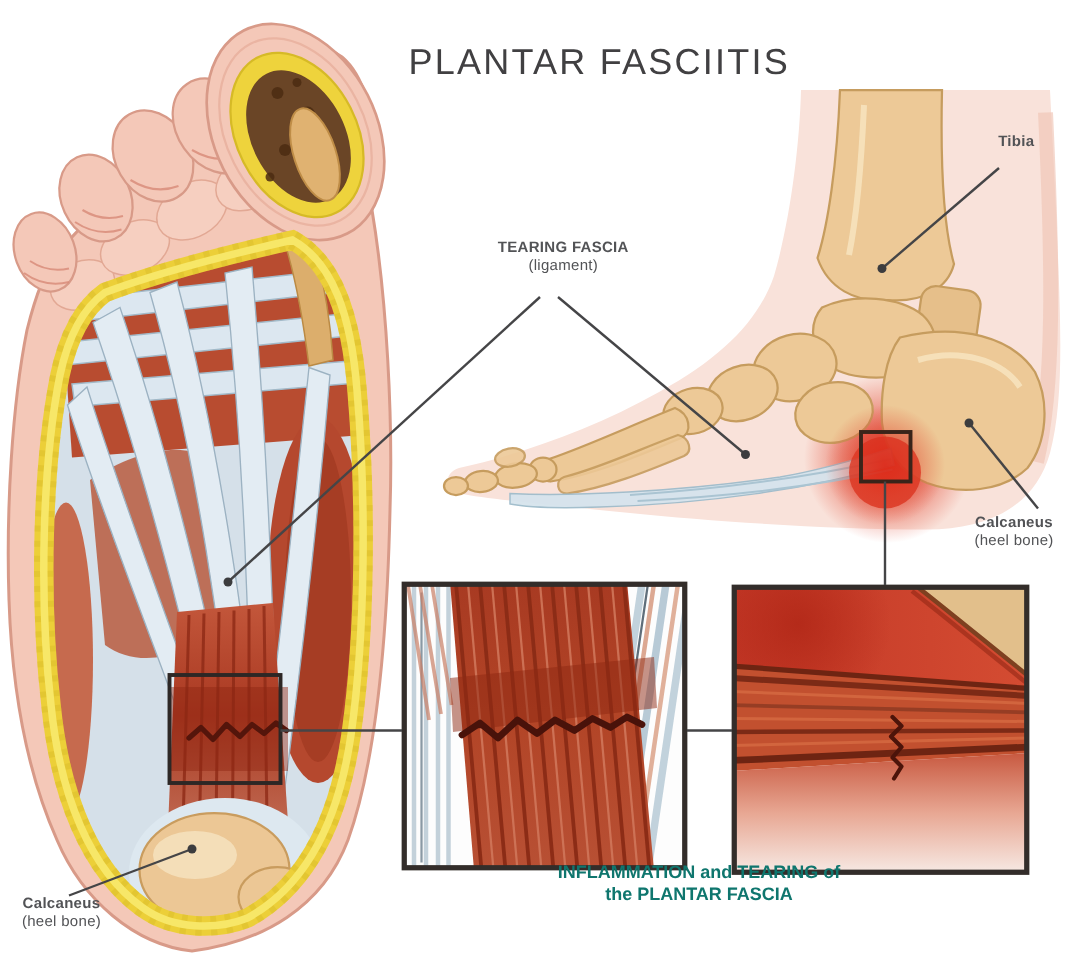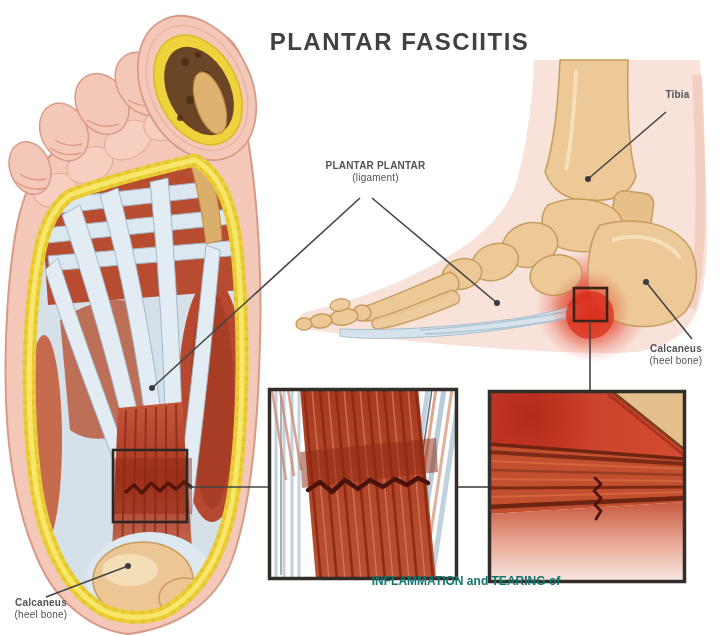--- a/index.html
+++ b/index.html
@@ -4,21 +4,21 @@
 <style>
   html,body{margin:0;padding:0;background:#ffffff;}
   #stage{
     position:relative;width:720px;height:636px;background:#ffffff;overflow:hidden;
     font-family:"Liberation Sans",sans-serif;
   }
   #art{position:absolute;left:0;top:0;}
   .txt{position:absolute;color:#4d4e50;text-align:center;line-height:1.2;}
   .title{
     left:252px;top:28px;width:295px;
-    font-size:24px;font-weight:bold;letter-spacing:1.5px;color:#414042;
+    font-size:24px;font-weight:normal;letter-spacing:1.5px;color:#414042;
   }
   .lbl{font-size:10px;font-weight:bold;letter-spacing:.2px;color:#525356;}
   .lbl .sub{font-weight:normal;}
   .pf-label{left:288px;top:160px;width:175px;}
   .tibia-label{left:640px;top:89px;width:75px;}
   .calc-right{left:630px;top:343px;width:92px;}
   .calc-left{left:-4px;top:597px;width:90px;}
   .caption{left:335px;top:574px;width:262px;font-size:12px;font-weight:bold;color:#0f766e;line-height:1.24;}
   .line{display:block;}
 </style>
@@ -315,35 +315,36 @@
     <circle cx="497" cy="303" r="3"></circle>
     <circle cx="588" cy="179" r="3"></circle>
     <circle cx="646" cy="282" r="3"></circle>
     <circle cx="128" cy="566" r="3"></circle>
   </g>
 </svg>
 
 <div class="txt title">PLANTAR FASCIITIS</div>
 
 <div class="txt lbl pf-label">
-  <span class="line">PLANTAR PLANTAR</span>
+  <span class="line">TEARING FASCIA</span>
   <span class="line sub">(ligament)</span>
 </div>
 
 <div class="txt lbl tibia-label">
   <span class="line">Tibia</span>
 </div>
 
 <div class="txt lbl calc-right">
   <span class="line">Calcaneus</span>
   <span class="line sub">(heel bone)</span>
 </div>
 
 <div class="txt lbl calc-left">
   <span class="line">Calcaneus</span>
   <span class="line sub">(heel bone)</span>
 </div>
 
 <div class="txt caption">
   <span class="line">INFLAMMATION and TEARING of</span>
+  <span class="line">the PLANTAR FASCIA</span>
 </div>
 
 </div>
 
 </body></html>

